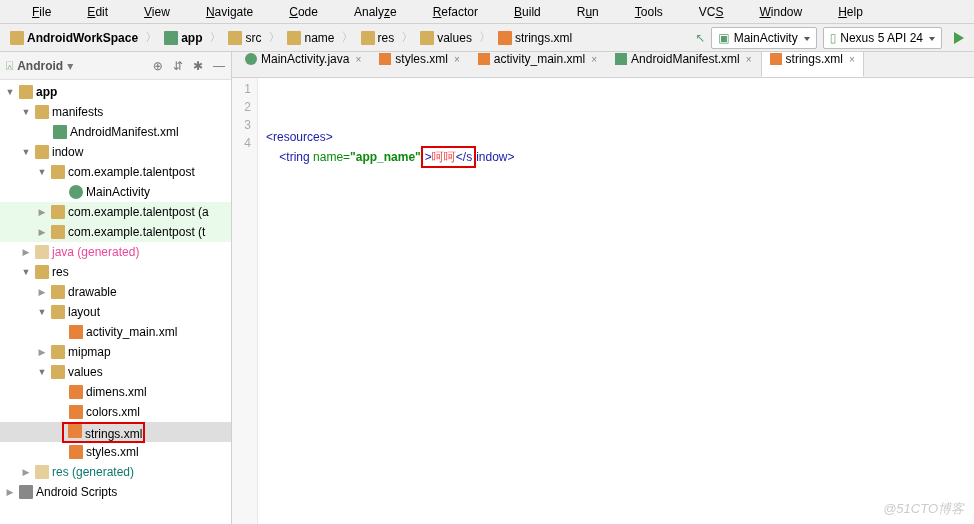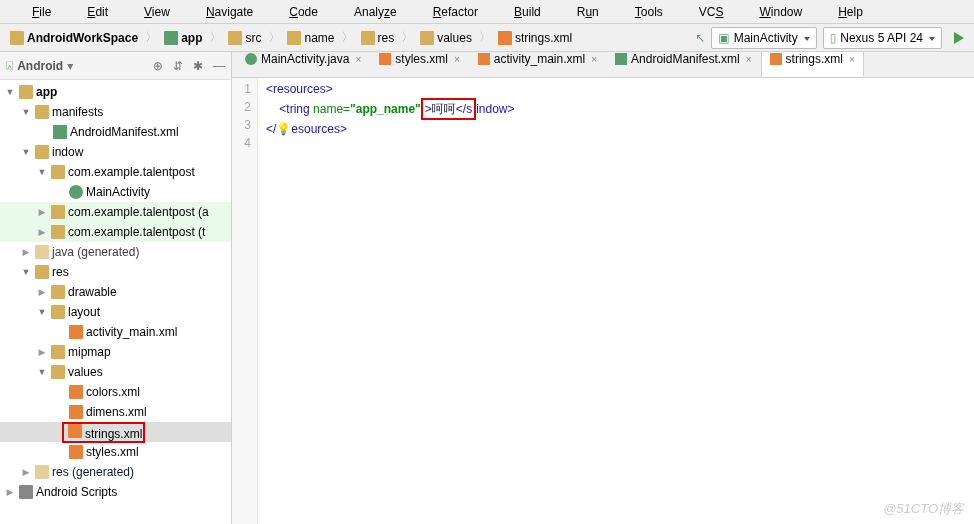--- a/index.html
+++ b/index.html
@@ -40,26 +40,26 @@
 .editor{flex:1;display:flex;flex-direction:column;background:#fff;}
 .tabs{height:26px;display:flex;align-items:flex-end;background:#f0f0f0;border-bottom:1px solid #d0d0d0;padding-left:4px;}
 .tab{display:flex;align-items:center;height:36px;padding:0 8px;border:1px solid transparent;cursor:default;}
 .tab.active{background:#fff;border:1px solid #d0d0d0;border-bottom:1px solid #fff;}
 .tab .ic{width:12px;height:12px;margin-right:4px;display:inline-block;}
 .tab .close{margin-left:6px;color:#888;font-size:10px;}
 .banner{height:26px;display:flex;align-items:center;padding:0 10px;background:#fefbe6;border-bottom:1px solid #e8e4c4;color:#666;}
 .banner .link{margin-left:auto;color:#2a6db5;cursor:pointer;}
 .code{flex:1;display:flex;font-family:Consolas,monospace;font-size:13px;}
 .gutter{width:26px;background:#f7f7f7;color:#aaa;text-align:right;padding:2px 6px 0 0;border-right:1px solid #e8e8e8;line-height:18px;}
-.codearea{flex:1;padding:2px 4px 0 8px;position:relative;line-height:18px;}
+.codearea{flex:1;padding:2px 4px 0 8px;position:relative;line-height:18px;margin-top:48px;}
 .codeline{white-space:pre;}
 .tag{color:#1a1aa6;}
 .attr{color:#0b8a0b;}
 .attval{color:#0b8a0b;font-weight:bold;}
-.txt{color:#0f172a;}
+.txt{color:#ef4444;}
 .bulb{color:#e8b000;}
 .currentline{position:absolute;left:0;right:0;height:18px;background:#fffde8;z-index:-1;}
 .redmark{border:2px solid #d00;padding:0 2px;display:inline-block;}
 .watermark{position:absolute;right:10px;bottom:6px;color:#ccc;font-size:13px;font-style:italic;}
 </style>
 </head>
 <body>
 
 <div class="menubar">
   <span class="mi"><span class="u">F</span>ile</span>
@@ -175,21 +175,21 @@
           <span>com.example.talentpost (a</span>
         </div>
       <div class="tn hl" style="padding-left:36px">
           <span class="arr" style="color:#999">▶</span>
           <span class="ic pkg"></span>
           <span>com.example.talentpost (t</span>
         </div>
       <div class="tn" style="padding-left:20px">
           <span class="arr" style="color:#999">▶</span>
           <span class="ic folder" style="opacity:.6"></span>
-          <span style="color:#404040">java (generated)</span>
+          <span style="color:#ec4899">java (generated)</span>
         </div>
       <div class="tn" style="padding-left:20px">
           <span class="arr">▼</span>
           <span class="ic folder"></span>
           <span>res</span>
         </div>
       <div class="tn" style="padding-left:36px">
           <span class="arr" style="color:#999">▶</span>
           <span class="ic folder"></span>
           <span>drawable</span>
@@ -208,37 +208,37 @@
           <span class="ic folder"></span>
           <span>mipmap</span>
         </div>
       <div class="tn" style="padding-left:36px">
           <span class="arr">▼</span>
           <span class="ic folder"></span>
           <span>values</span>
         </div>
       <div class="tn" style="padding-left:66px">
           <span class="ic xml"></span>
+          <span>dimens.xml</span>
+        </div>
+      <div class="tn" style="padding-left:66px">
+          <span class="ic xml"></span>
           <span>colors.xml</span>
-        </div>
-      <div class="tn" style="padding-left:66px">
-          <span class="ic xml"></span>
-          <span>dimens.xml</span>
         </div>
       <div class="tn sel" style="padding-left:62px">
           <span class="redbox"><span class="ic xml"></span><span>strings.xml</span></span>
         </div>
       <div class="tn" style="padding-left:66px">
           <span class="ic xml"></span>
           <span>styles.xml</span>
         </div>
       <div class="tn" style="padding-left:20px">
           <span class="arr" style="color:#999">▶</span>
           <span class="ic folder" style="opacity:.6"></span>
-          <span style="color:#0f172a">res (generated)</span>
+          <span style="color:#0f766e">res (generated)</span>
         </div>
       <div class="tn" style="padding-left:4px">
           <span class="arr" style="color:#999">▶</span>
           <span class="ic gradle"></span>
           <span>Android Scripts</span>
         </div>
     </div>
   </div>
 
   <div class="editor">
@@ -273,20 +273,19 @@
       <div class="gutter">
         <div>1</div>
           <div>2</div>
           <div>3</div>
           <div>4</div>
       </div>
       <div class="codearea">
         <div class="currentline" style="top:56px"></div>
         <div class="codeline"><span class="tag">&lt;</span><span class="tag">resources</span><span class="tag">&gt;</span></div>
         <div class="codeline">    <span class="tag">&lt;</span><span class="tag">tring</span><span class="attr"> name=</span><span class="attval">"app_name"</span><span class="redmark"><span class="tag">&gt;</span><span class="txt">呵呵</span><span class="tag">&lt;/s</span></span><span class="tag">indow</span><span class="tag">&gt;</span></div>
-        <div class="codeline"><span class="tag">&lt;/</span><span class="bulb">💡</span><span class="tag">esources</span><span class="tag">&gt;</span></div>
         <div class="codeline"> </div>
       </div>
     </div>
   </div>
 </div>
 
 <div class="watermark">@51CTO博客</div>
 
 </body></html>

